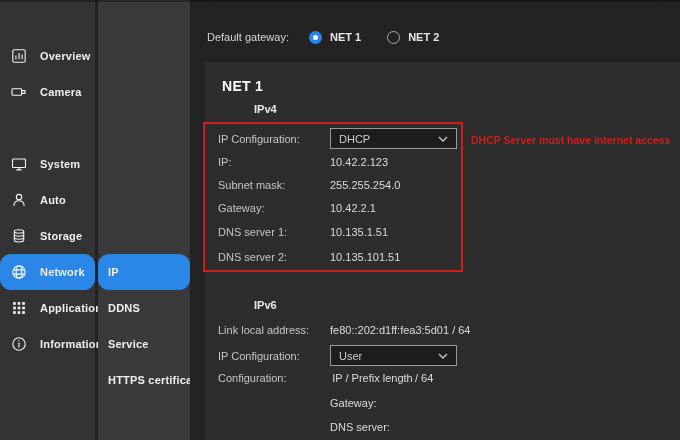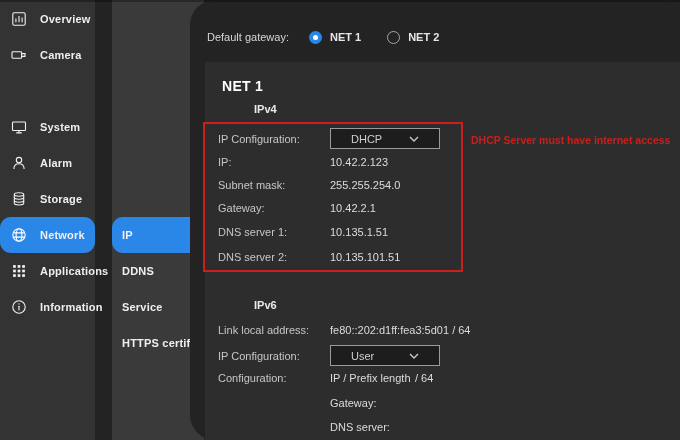--- a/index.html
+++ b/index.html
@@ -5,22 +5,22 @@
   html, body { margin:0; padding:0; background:#232323; }
   .app {
     position:relative; width:680px; height:440px; background:#232323;
     font-family:"Liberation Sans", sans-serif; overflow:hidden;
     -webkit-font-smoothing:antialiased;
   }
   .top-edge { position:absolute; left:0; top:0; width:100%; height:2px; background:rgba(0,0,0,0.3); z-index:5; }
 
   
   .sidebar-primary { position:absolute; left:0; top:0; width:95px; height:100%; background:#333333; }
-  .sidebar-secondary { position:absolute; left:112px; top:0; width:92px; height:100%; background:#3a3a3a; }
-  .nav-item { position:absolute; left:0; width:100%; height:36px; cursor:pointer; }
+  .sidebar-secondary { position:absolute; left:98px; top:0; width:92px; height:100%; background:#3a3a3a; }
+  .nav-item { position:absolute; left:0; width:100%; height:36px; cursor:pointer;margin-top:37px; }
   .nav-item.active { background:#2a87e8;border-radius:11px; }
   .nav-icon { position:absolute; left:11px; top:10px; width:16px; height:16px; }
   .nav-icon svg { display:block; }
   .nav-label {
     position:absolute; left:40px; top:50%; transform:translateY(-50%);
     font-size:11px; font-weight:700; color:#efefef; letter-spacing:.2px; white-space:nowrap;
   }
   .sidebar-secondary .nav-label { left:10px; }
 
   
@@ -35,27 +35,27 @@
   .radio-dot { width:5px; height:5px; border-radius:50%; background:#ffffff; }
   .radio-label { margin-left:8px; font-size:11px; font-weight:700; color:#e6e6e6; }
   .radio-group + .radio-group { margin-left:26px;align-items:center; }
 
   
   .panel { position:absolute; left:15px; top:62px; width:475px; height:378px; background:#2d2d2d; }
   .panel-title { position:absolute; left:17px; top:16px; font-size:14px; font-weight:700; color:#ffffff; letter-spacing:.3px; }
   .section-heading { position:absolute; left:13px; font-size:11px; font-weight:700; color:#eaeaea;padding-left:36px; }
   .form-row { position:absolute; left:13px; display:flex; font-size:11px; line-height:14px; white-space:nowrap; }
   .form-label { width:112px; color:#c6c6c6; flex:0 0 auto; }
-  .form-value { color:#dcdcdc; }
+  .form-value { color:#dcdcdc;text-align:center; }
   .form-value.fixed { width:85px; flex:0 0 auto; }
 
   .select {
-    position:absolute; left:125px; width:110px; height:21px; box-sizing:border-box;
+    position:absolute; left:125px; width:127px; height:21px; box-sizing:border-box;
     background:#1d1d1d; border:1px solid #9a9a9a; display:flex; align-items:center;
-    justify-content:space-between; padding:0 20px; font-size:11px; color:#cfcfcf; cursor:pointer;
+    justify-content:space-between; padding:0 8px; font-size:11px; color:#cfcfcf; cursor:pointer;
   }
   .chevron svg { display:block; }
 
   .annotation-box {
     position:absolute; left:-2px; top:60px; width:260px; height:150px;
     border:2px solid #cb1f1c; box-sizing:border-box; pointer-events:none;
   }
   .annotation-text {
     position:absolute; left:266px; top:72px; font-size:10.5px; font-weight:700;
     color:#cb1f1c; white-space:nowrap;
@@ -100,21 +100,21 @@
       <span class="nav-label">System</span>
     </div>
 
     <div class="nav-item" style="top:145px">
       <span class="nav-icon">
         <svg width="16" height="16" viewBox="0 0 16 16" fill="none" stroke="#f2f2f2" stroke-width="1.1">
           <circle cx="8" cy="5.1" r="2.7"></circle>
           <path d="M2.9 13.9 c0-3.4 2.3-5.1 5.1-5.1 s5.1 1.7 5.1 5.1"></path>
         </svg>
       </span>
-      <span class="nav-label">Alarm</span>
+      <span class="nav-label">Auto</span>
     </div>
 
     <div class="nav-item" style="top:181px">
       <span class="nav-icon">
         <svg width="16" height="16" viewBox="0 0 16 16" fill="none" stroke="#f2f2f2" stroke-width="1.1">
           <ellipse cx="8" cy="3.5" rx="4.7" ry="1.7"></ellipse>
           <path d="M3.3 3.5 v8.8 c0 .95 2.1 1.7 4.7 1.7 s4.7-.75 4.7-1.7 V3.5"></path>
           <path d="M3.3 6.6 c0 .95 2.1 1.7 4.7 1.7 s4.7-.75 4.7-1.7"></path>
           <path d="M3.3 9.6 c0 .95 2.1 1.7 4.7 1.7 s4.7-.75 4.7-1.7"></path>
         </svg>

